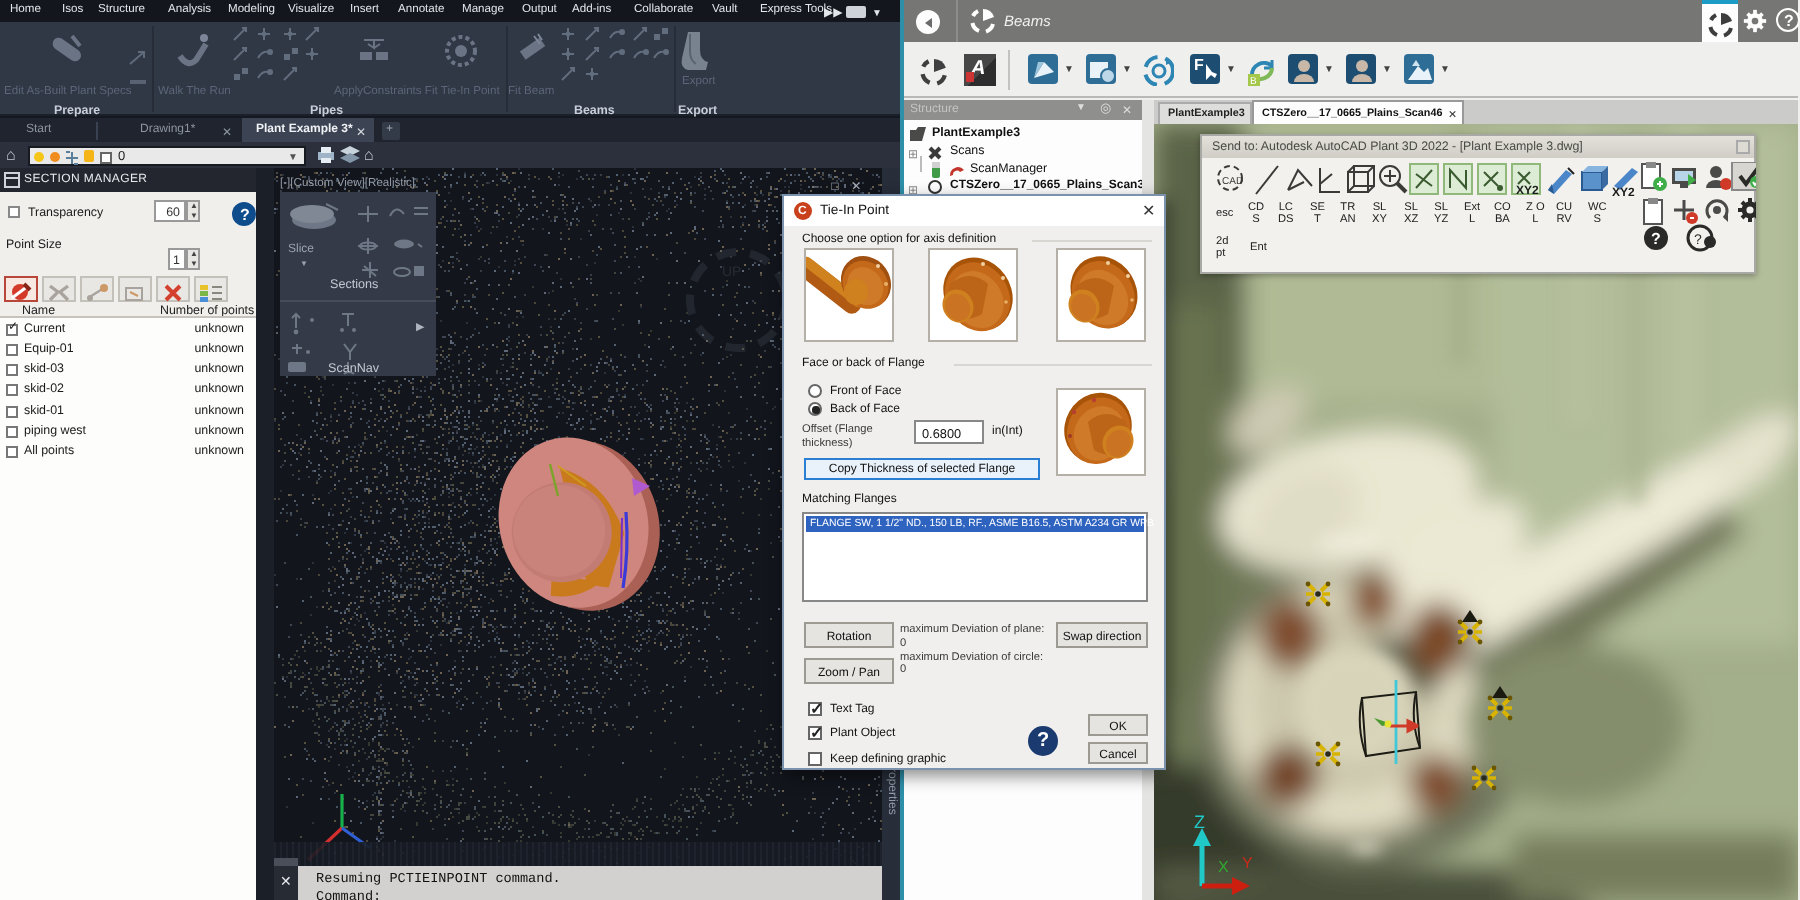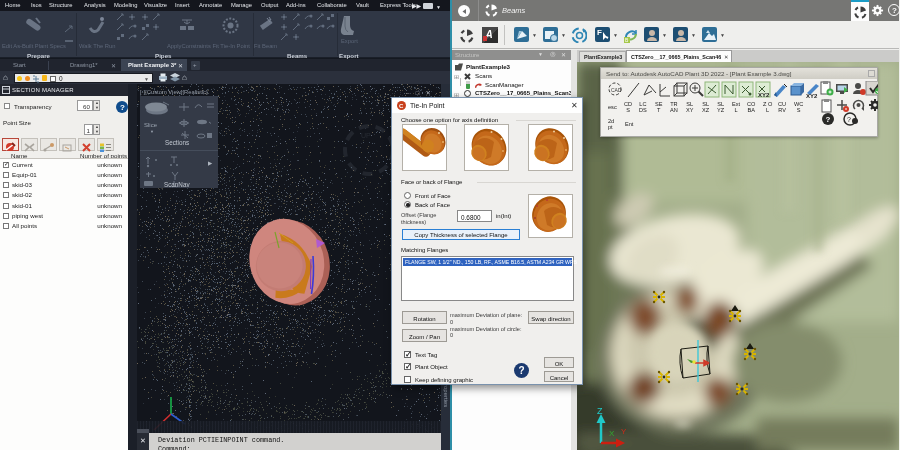--- a/index.html
+++ b/index.html
@@ -418,21 +418,21 @@
 
 <div class="a" style="left:441px;top:84px;width:9px;height:366px;background:#272d39">
   <span class="a" style="left:1.5px;top:296px;font-size:6px;color:#939ba8;writing-mode:vertical-rl;white-space:nowrap">Properties</span>
 </div>
 
 <div class="a" style="left:137px;top:433px;width:304px;height:17px;background:#d2d1cf">
   <div class="a" style="left:0;top:0;width:12px;height:17px;background:#272b34">
         <span class="a" style="left:3px;top:4px;font-size:7px;color:#e8eaee">✕</span>
       </div>
   <div class="a" style="left:0;top:-4px;width:12px;height:4px;background:#4a4f5a"></div>
-  <span class="a" style="left:21px;top:3px;font-size:6.8px;font-family:'Liberation Mono',monospace;color:#111">Deviation PCTIEINPOINT command.</span>
+  <span class="a" style="left:21px;top:3px;font-size:6.8px;font-family:'Liberation Mono',monospace;color:#111">Resuming PCTIEINPOINT command.</span>
   <span class="a" style="left:21px;top:12px;font-size:6.8px;font-family:'Liberation Mono',monospace;color:#111">Command:</span>
 </div>
 
 <div class="a" style="left:452px;top:0;width:448px;height:450px;background:#efefed">
 
   <div class="a" style="left:0;top:0;width:447px;height:21px;background:#767674">
     <div class="a" style="left:6px;top:5px;width:12px;height:12px;border-radius:50%;background:#fdfdfd"></div>
     <svg class="a" style="left:9px;top:8px" width="7" height="7">
           <path d="M5 1 L1.5 3.5 L5 6 Z" fill="#6b6b6b"></path>
         </svg>

